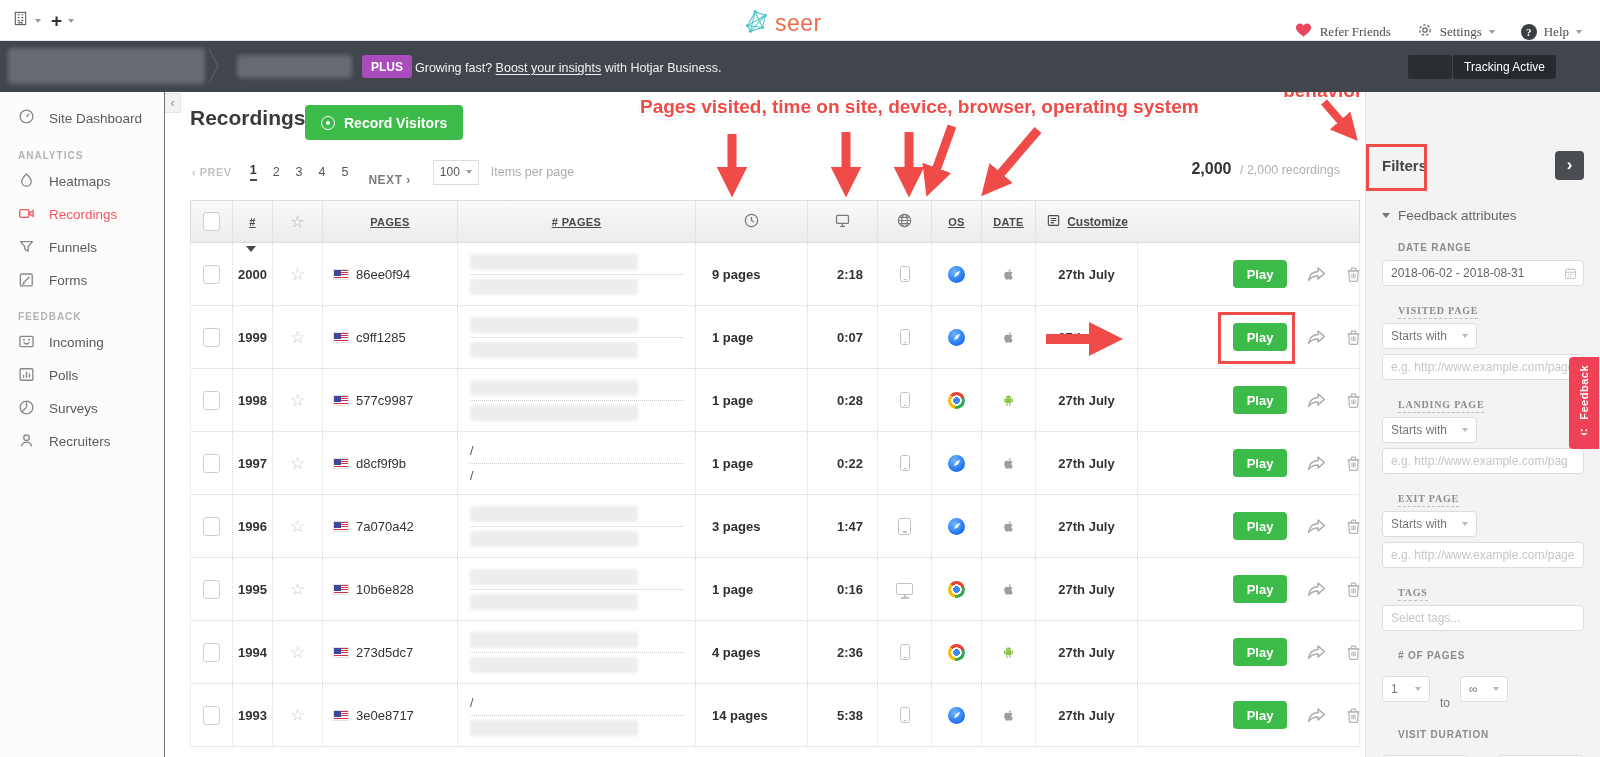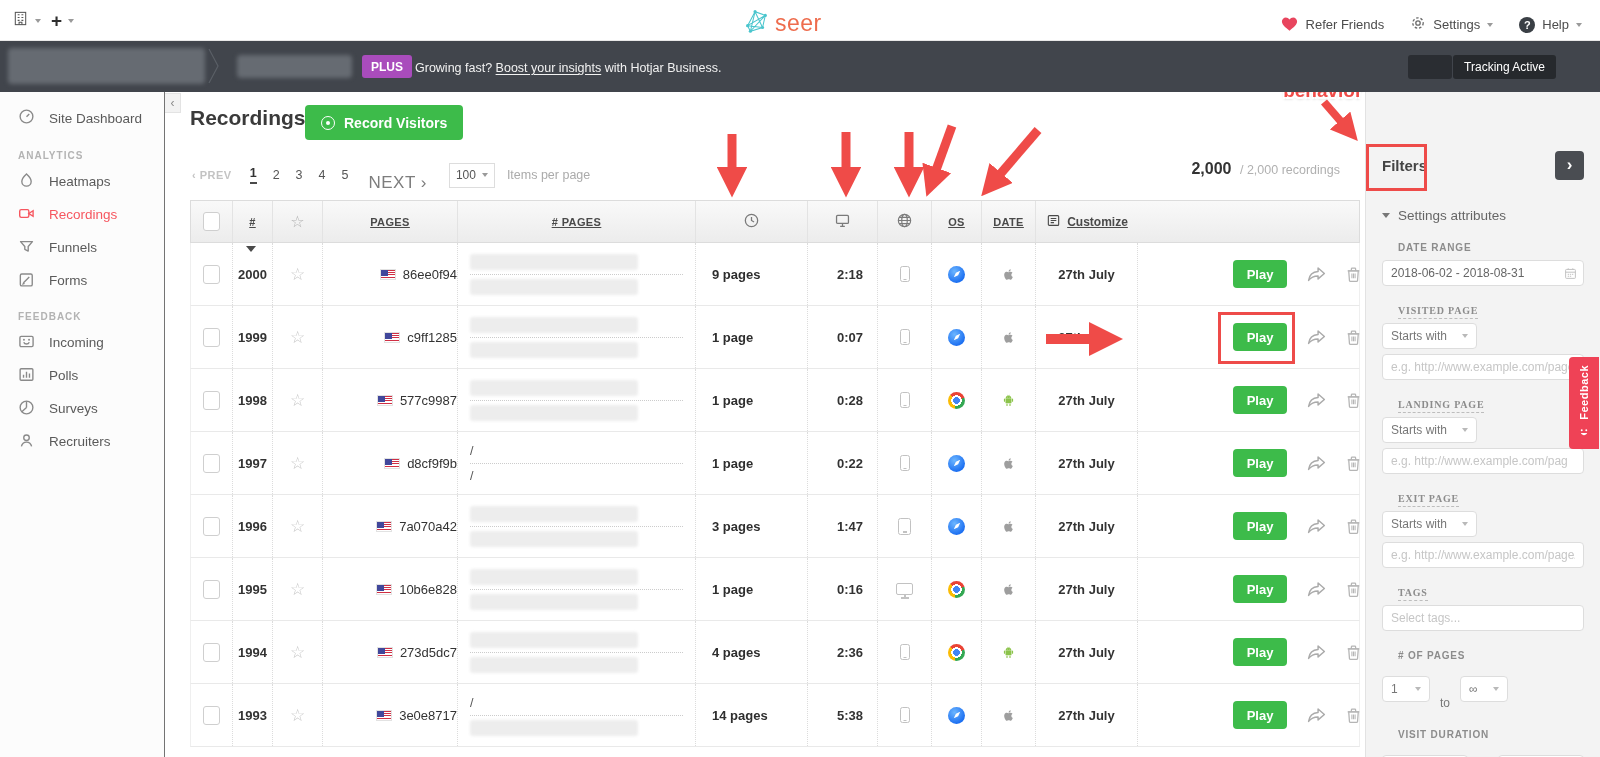--- a/index.html
+++ b/index.html
@@ -7,21 +7,21 @@
   .stage { position:relative; width:1600px; height:757px; overflow:hidden; background:#fff; }
 
   
   .topbar { position:absolute; left:0; top:0; width:1600px; height:41px; background:#fff; border-bottom:1px solid #e8e8e8; z-index:20; }
   .tb-left { position:absolute; left:12px; top:0; height:41px; display:flex; align-items:center; gap:10px; }
   .tb-btn { display:flex; align-items:center; gap:6px; cursor:pointer; }
   .caret { width:0; height:0; border-left:3.5px solid transparent; border-right:3.5px solid transparent; border-top:4px solid #9a9a9a; }
   .plus-glyph { font-size:19px; font-weight:700; color:#2e2e2e; line-height:1; }
   .tb-logo { position:absolute; left:742px; top:7px; display:flex; align-items:center; gap:5px; }
   .logo-text { font-size:23px; color:#ee6c4d; letter-spacing:.5px; }
-  .tb-right { position:absolute; right:18px; top:4px; height:41px; display:flex; align-items:center; gap:26px; }
+  .tb-right { position:absolute; right:18px; top:11px; height:41px; display:flex; align-items:center; gap:26px;font-family:Liberation Serif, serif; }
   .tb-item { display:flex; align-items:center; gap:7px; font-size:13px; color:#4c4c4c; cursor:pointer; }
   .help-circle { width:16px; height:16px; border-radius:50%; background:#3a3f45; color:#fff; font-size:11px; font-weight:700; display:flex; align-items:center; justify-content:center; }
 
   
   .planbar { position:absolute; left:0; top:41px; width:1600px; height:51px; background:#41454c; z-index:19; }
   .redact-dark { background:#666b72; border-radius:4px; filter:blur(2px); }
   .pb-site { position:absolute; left:8px; top:7px; width:197px; height:36px; }
   .pb-chev { position:absolute; left:208px; top:6px; }
   .pb-name { position:absolute; left:237px; top:14px; width:115px; height:23px; }
   .plus-badge { position:absolute; left:362px; top:14px; height:23px; padding:0 9px; background:#a94cbc; border-radius:3px; color:#fff; font-size:12px; font-weight:700; display:flex; align-items:center; }
@@ -43,21 +43,21 @@
   
   .page-title { position:absolute; left:190px; top:106px; font-size:21px; font-weight:700; color:#3a3a3a; z-index:5; }
   .record-btn { position:absolute; left:305px; top:105px; height:35px; padding:0 16px; background:#3dbb4a; border:none; border-radius:4px; color:#fff; font-size:14px; font-weight:700; display:flex; align-items:center; gap:9px; cursor:pointer; z-index:5; font-family:inherit; }
   .rec-icon { width:14px; height:14px; border:1.6px solid #fff; border-radius:50%; position:relative; }
   .rec-icon::after { content:""; position:absolute; left:50%; top:50%; transform:translate(-50%,-50%); width:4px; height:4px; background:#fff; border-radius:50%; }
 
   .pagination { position:absolute; left:192px; top:157px; display:flex; align-items:center; z-index:5; }
   .pg-prev { font-size:11px; font-weight:700; letter-spacing:.5px; color:#c3c3c3; margin-right:18px; }
   .pg-num { font-size:12.5px; color:#555; margin-right:16px; cursor:pointer; }
   .pg-num.active { font-weight:700; color:#333; border-bottom:2px solid #4a4a4a; padding-bottom:2px; }
-  .pg-next { font-size:17px; font-weight:400; letter-spacing:.5px; color:#7d7d7d; margin:16px 22px 0 4px; cursor:pointer; }
+  .pg-next { font-size:12px; font-weight:700; letter-spacing:.5px; color:#7d7d7d; margin:16px 22px 0 4px; cursor:pointer; }
   .perpage-box { width:46px; height:25px; border:1px solid #ddd; border-radius:0; background:#fff; display:flex; align-items:center; justify-content:space-between; padding:0 6px; font-size:12px; color:#555; cursor:pointer; }
   .perpage-label { margin-left:12px; font-size:12.5px; color:#ababab; }
   .count-line { position:absolute; left:990px; top:160px; width:350px; text-align:right; z-index:5; }
   .count-bold { font-size:16px; font-weight:700; color:#333;text-align:right; }
   .count-rest { font-size:12.5px; color:#b0b0b0; margin-left:4px; }
 
   
   .rtable { position:absolute; left:190px; top:200px; width:1170px; z-index:5; }
   .grid-cols { display:grid; grid-template-columns:42px 40px 50px 135px 238px 112px 70px 54px 50px 54px 102px 223px; }
   .thead { height:43px; background:linear-gradient(#f9f9f9,#ececec); border:1px solid #dcdcdc; }
@@ -66,21 +66,21 @@
   .th .lbl { text-decoration:underline; letter-spacing:.4px; }
   .th-star { font-size:16px; color:#b5b5b5; font-weight:400; }
   .customize-lbl { font-size:12px; font-weight:700; color:#4a4a4a; text-decoration:underline; margin-left:6px; }
   .sort-caret { position:absolute; left:56px; top:46px; width:0; height:0; border-left:5px solid transparent; border-right:5px solid transparent; border-top:6px solid #4a4a4a; }
   .trow { height:63px; background:#fff; border-bottom:1px solid #e9e9e9; border-left:1px solid #efefef; border-right:1px solid #efefef; }
   .td { display:flex; align-items:center; justify-content:center; border-right:1px dotted #dcdcdc; font-size:13px; color:#333; overflow:hidden; }
   .td:last-child { border-right:none; }
   .checkbox { width:17px; height:19px; border:1px solid #cfcfcf; border-radius:3px; background:#fff; cursor:pointer; }
   .c-num { font-weight:700; }
   .star { font-size:17px; color:#c9c9c9; cursor:pointer; }
-  .c-user { justify-content:flex-end; padding-left:10px; gap:7px; }
+  .c-user { justify-content:flex-start; padding-left:10px; gap:7px; }
   .flag-us { width:16px; height:11px; flex:0 0 16px; background:linear-gradient(#41479b,#41479b) left top/7px 6px no-repeat, repeating-linear-gradient(#d02f44 0 1px,#fff 1px 2.2px); border:1px solid #e2e2e2; }
   .c-pages { flex-direction:column; align-items:stretch; justify-content:center; padding:0 12px; gap:4px; }
   .pg-line { height:16px; display:flex; align-items:center; font-size:12.5px; color:#555; }
   .pg-blur { background:#ededed; border-radius:3px; filter:blur(1.6px); width:168px; }
   .pg-div { border-top:1px dotted #ccc; }
   .c-npages { justify-content:flex-start; padding-left:16px; font-weight:600; color:#2e2e2e; }
   .c-time { justify-content:flex-end; padding-right:14px; font-weight:600; }
   .c-date { font-weight:600; }
   .c-actions { justify-content:flex-end; padding-left:10px; gap:19px; }
   .play-wrap { position:relative; display:inline-flex; }
@@ -834,21 +834,21 @@
       </div>
   </div>
 
   <aside class="filters-panel">
     <div class="fp-head">
       <span class="fp-title">Filters</span>
       <button class="fp-collapse"></button>
     </div>
     <div class="fp-section">
       <i class="caret-dn"></i>
-      <span>Settings attributes</span>
+      <span>Feedback attributes</span>
     </div>
     <div class="fgroup">
       <div class="flabel">DATE RANGE</div>
       <div class="finput-wrap">
         <input class="finput has-icon" value="2018-06-02 - 2018-08-31" style="">
         <span class="cal-icon"><svg width="13" height="13" viewBox="0 0 16 16">
               <g fill="none" stroke="#c0c0c0" stroke-width="1.2">
                 <rect x="2" y="3" width="12" height="11" rx="1"></rect>
                 <path d="M2 6.4h12 M5.2 3V1.6 M10.8 3V1.6 M4.6 9h1.6 M7.2 9h1.6 M9.8 9h1.6 M4.6 11.4h1.6 M7.2 11.4h1.6"></path>
               </g>
@@ -932,20 +932,21 @@
       </marker>
     </defs>
     <line x1="732" y1="134" x2="732" y2="184" stroke="#ef4b48" stroke-width="9" marker-end="url(#ah)"></line>
     <line x1="846" y1="132" x2="846" y2="184" stroke="#ef4b48" stroke-width="9" marker-end="url(#ah)"></line>
     <line x1="909" y1="132" x2="909" y2="184" stroke="#ef4b48" stroke-width="9" marker-end="url(#ah)"></line>
     <line x1="952" y1="126" x2="931" y2="184" stroke="#ef4b48" stroke-width="9" marker-end="url(#ah)"></line>
     <line x1="1038" y1="130" x2="990" y2="186" stroke="#ef4b48" stroke-width="9" marker-end="url(#ah)"></line>
     <line x1="1046" y1="339" x2="1108" y2="339" stroke="#ef4b48" stroke-width="10" marker-end="url(#ah)"></line>
     <line x1="1324" y1="102" x2="1350" y2="132" stroke="#ef4b48" stroke-width="8" marker-end="url(#ah)"></line>
   </svg>
+  <div class="anno-text anno-cols">Pages visited, time on site, device, browser, operating system</div>
   <div class="anno-text anno-click">
     <div>Click to play</div>
     <div>recording</div>
   </div>
   <div class="anno-text anno-filter">
     <div>Filter for certain users /</div>
     <div>behavior / content</div>
   </div>
   <div class="anno-box box-filters"></div>
 

